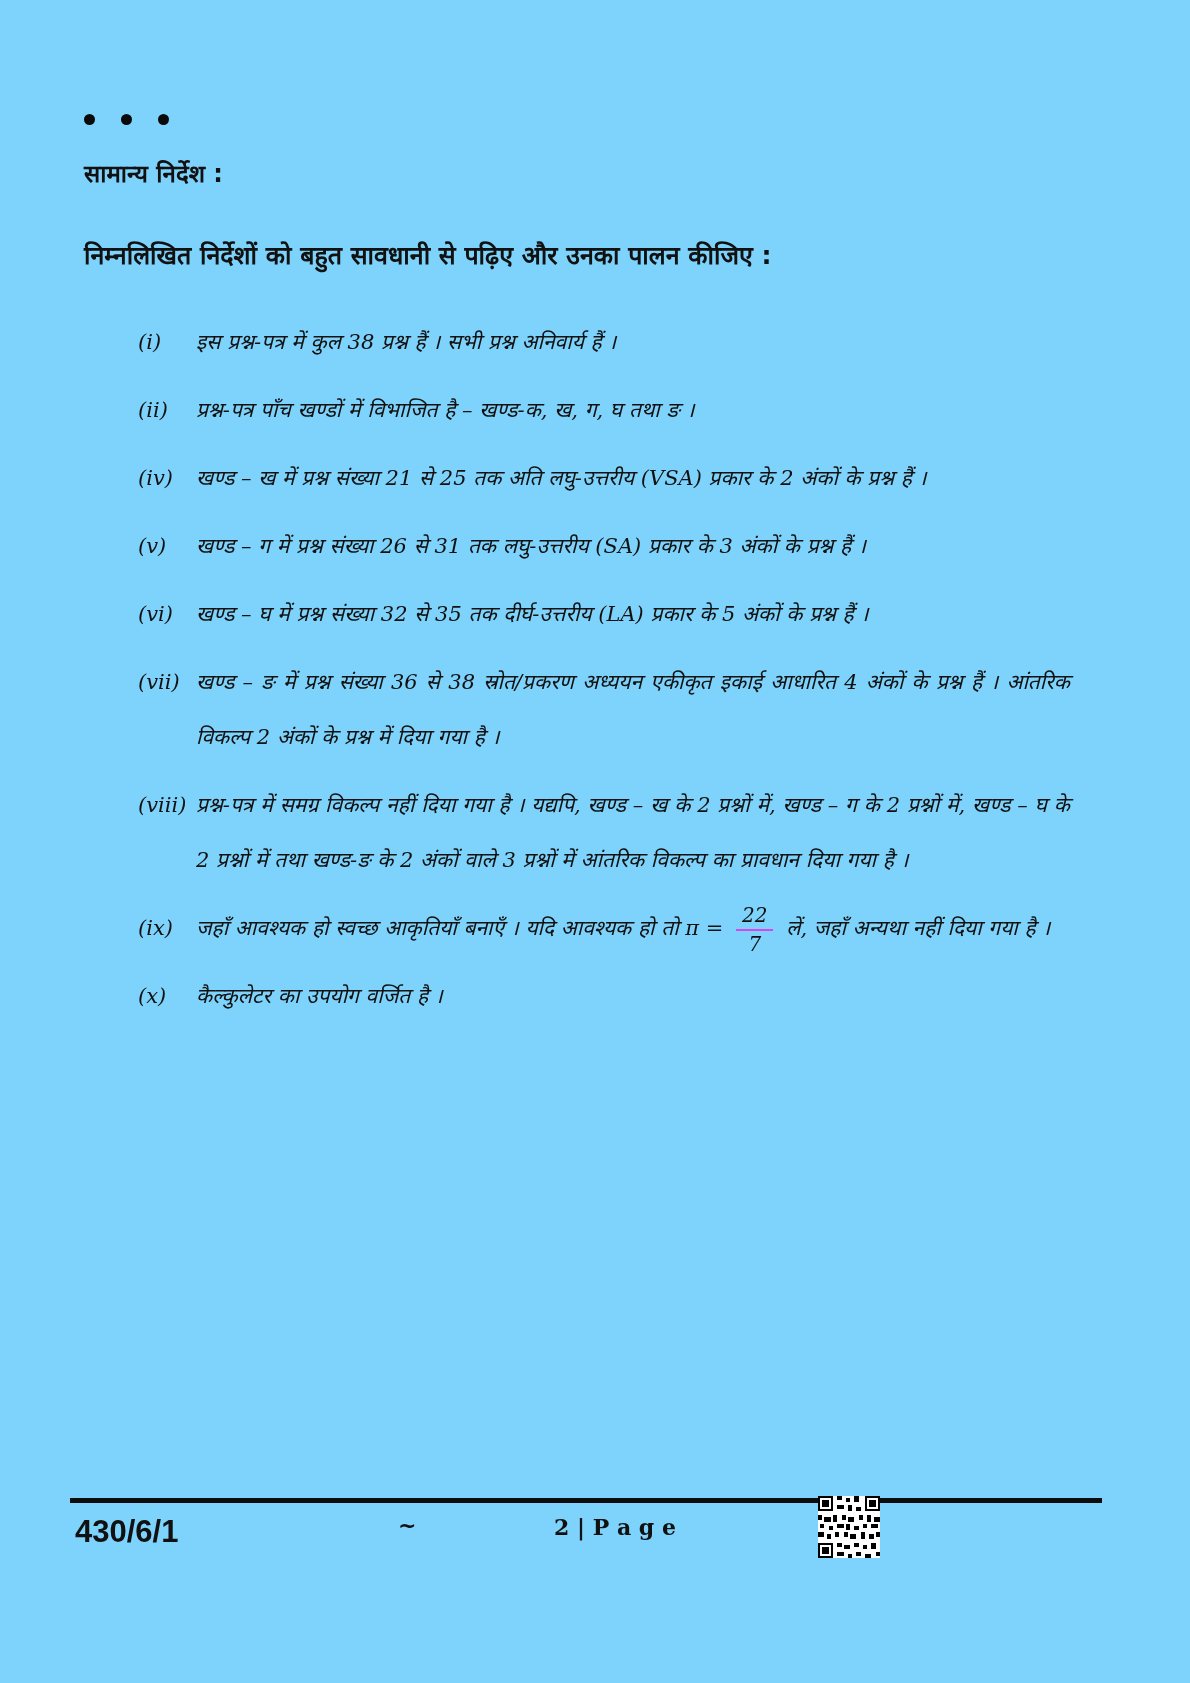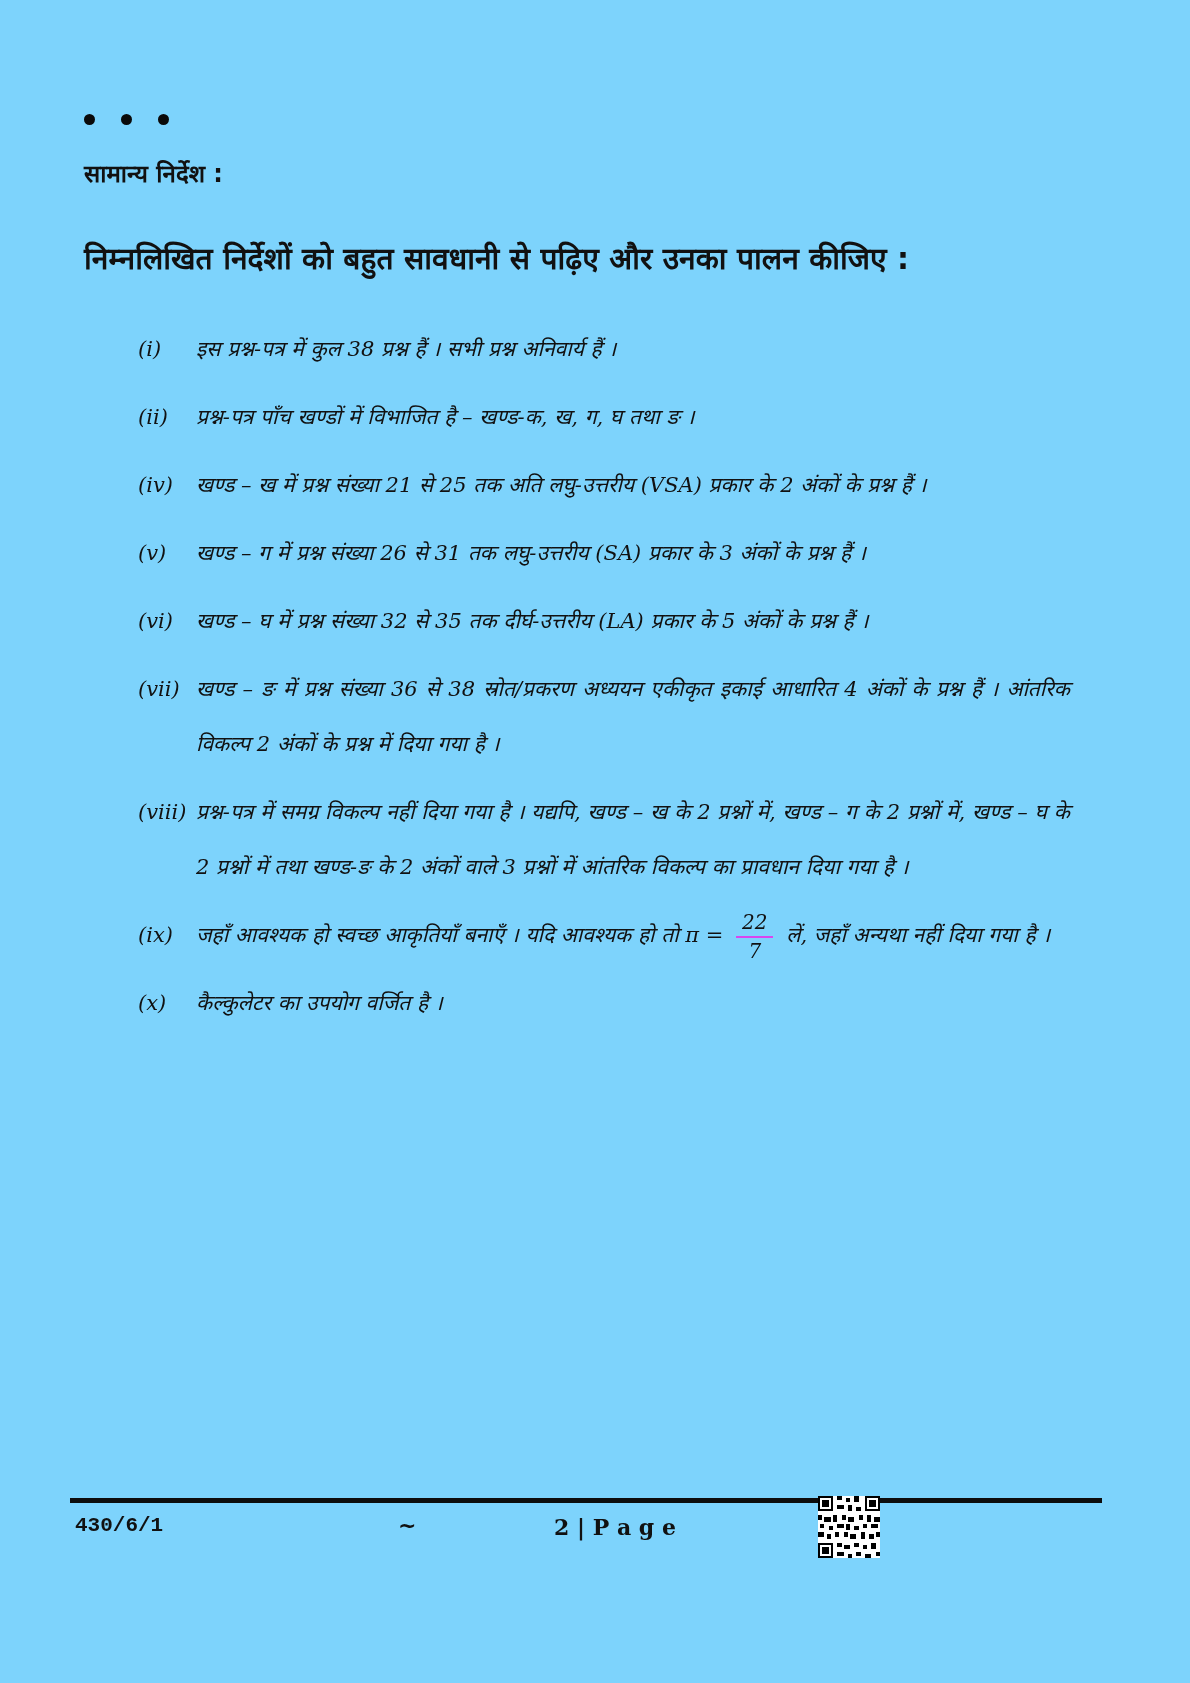--- a/index.html
+++ b/index.html
@@ -31,21 +31,21 @@
     background: #0a0a0a;
   }
   .heading {
     font-weight: 700;
     font-size: 24px;
     margin-bottom: 48px;
     font-family: "DejaVu Sans", "Liberation Sans", sans-serif;
   }
   .intro {
     font-weight: 700;
-    font-size: 30px;
+    font-size: 25px;
     margin-bottom: 44px;
     font-family: "DejaVu Sans", "Liberation Sans", sans-serif;
   }
   .instructions {
     margin-left: 54px;
     font-style: italic;
     font-size: 21px;
   }
   .item {
     display: flex;
@@ -90,22 +90,22 @@
     right: 88px;
     top: 10px;
     height: 5px;
     background: #0d0d0d;
   }
   .footer-code {
     position: absolute;
     left: 75px;
     top: 26px;
     font-weight: 700;
-    font-size: 21px;
-    font-family: Liberation Mono, monospace;
+    font-size: 31px;
+    font-family: Liberation Sans, sans-serif;
   }
   .footer-tilde {
     position: absolute;
     left: 398px;
     top: 24px;
     font-weight: 700;
     font-size: 22px;
   }
   .footer-page {
     position: absolute;

